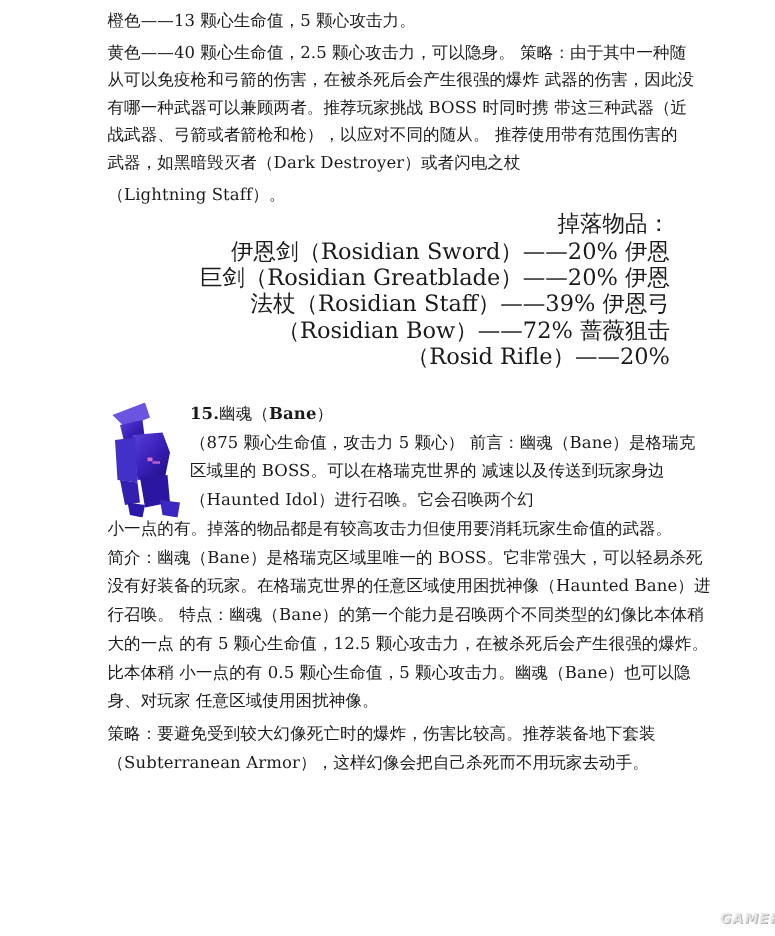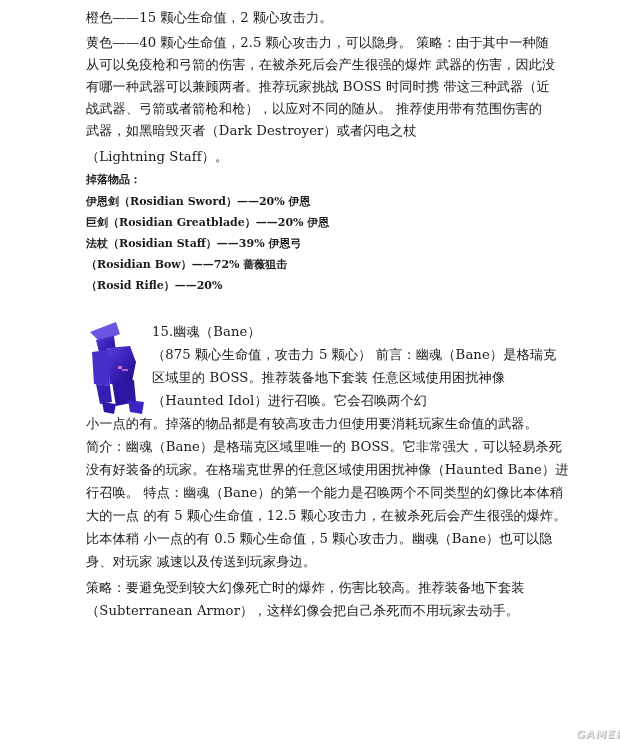--- a/index.html
+++ b/index.html
@@ -6,67 +6,67 @@
     body {
       width: 620px; height: 749px; position: relative; overflow: hidden;
       font-family: "DejaVu Serif", "Liberation Serif", serif;
       color: #1a1a1a;
     }
     .doc { position: absolute; left: 86px; top: 0; width: 450px; }
     .line {
       position: absolute; left: 0; white-space: nowrap;
       font-size: 13.2px; line-height: 20px; letter-spacing: 0.1px;
     }
-    .center { position: absolute; left: 0; width: 450px; text-align: left;
-      font-size: 11px; line-height: 20px; white-space: nowrap; font-weight: bold; }
-    .bold { font-weight: normal; }
+    .center { position: absolute; left: 0; width: 450px; text-align: right;
+      font-size: 18px; line-height: 20px; white-space: nowrap; }
+    .bold { font-weight: bold; }
     .boss-img { position: absolute; left: 86px; top: 322px; width: 60px; height: 92px; }
     .watermark {
       position: absolute; left: 528px; top: 728px;
       font-family: "DejaVu Sans", "Liberation Sans", sans-serif;
       font-size: 11px; font-weight: bold; font-style: italic;
       color: #e6e6e6; letter-spacing: 1px;
       text-shadow: 1px 1px 0 #b5b5b5;
       margin-left: 48px;
     }
   </style>
 </head>
 <body>
 
 <div class="doc">
 
-  <div class="line" style="top:8px">橙色——15 颗心生命值，2 颗心攻击力。</div>
+  <div class="line" style="top:8px">橙色——13 颗心生命值，5 颗心攻击力。</div>
   <div class="line" style="top:33px">黄色——40 颗心生命值，2.5 颗心攻击力，可以隐身。  策略：由于其中一种随</div>
   <div class="line" style="top:55px">从可以免疫枪和弓箭的伤害，在被杀死后会产生很强的爆炸  武器的伤害，因此没</div>
   <div class="line" style="top:77px">有哪一种武器可以兼顾两者。推荐玩家挑战 BOSS 时同时携  带这三种武器（近</div>
   <div class="line" style="top:99px">战武器、弓箭或者箭枪和枪），以应对不同的随从。  推荐使用带有范围伤害的</div>
   <div class="line" style="top:121px">武器，如黑暗毁灭者（Dark  Destroyer）或者闪电之杖</div>
   <div class="line" style="top:147px">（Lightning Staff）。</div>
 
   <div class="center" style="top:170px">掉落物品：</div>
   <div class="center" style="top:192px">伊恩剑（Rosidian Sword）——20% 伊恩</div>
   <div class="center" style="top:213px">巨剑（Rosidian Greatblade）——20% 伊恩</div>
   <div class="center" style="top:234px">法杖（Rosidian Staff）——39% 伊恩弓</div>
   <div class="center" style="top:255px">（Rosidian Bow）——72% 蔷薇狙击</div>
   <div class="center" style="top:276px">（Rosid Rifle）——20%</div>
 
   <div class="line" style="left:66px; top:322px">
     <span class="bold">15.</span><span>幽魂（</span><span class="bold">Bane</span><span>）</span>
   </div>
   <div class="line" style="left:66px; top:345px">（875 颗心生命值，攻击力 5 颗心）  前言：幽魂（Bane）是格瑞克</div>
-  <div class="line" style="left:66px; top:368px">区域里的 BOSS。推荐装备地下套装  任意区域使用困扰神像</div>
+  <div class="line" style="left:66px; top:368px">区域里的 BOSS。可以在格瑞克世界的  减速以及传送到玩家身边</div>
   <div class="line" style="left:66px; top:391px">（Haunted Idol）进行召唤。它会召唤两个幻</div>
 
   <div class="line" style="top:414px">小一点的有。掉落的物品都是有较高攻击力但使用要消耗玩家生命值的武器。</div>
   <div class="line" style="top:437px">简介：幽魂（Bane）是格瑞克区域里唯一的 BOSS。它非常强大，可以轻易杀死</div>
   <div class="line" style="top:460px">没有好装备的玩家。在格瑞克世界的任意区域使用困扰神像（Haunted  Bane）进</div>
   <div class="line" style="top:483px">行召唤。  特点：幽魂（Bane）的第一个能力是召唤两个不同类型的幻像比本体稍</div>
   <div class="line" style="top:506px">大的一点  的有 5 颗心生命值，12.5 颗心攻击力，在被杀死后会产生很强的爆炸。</div>
   <div class="line" style="top:529px">比本体稍  小一点的有 0.5 颗心生命值，5 颗心攻击力。幽魂（Bane）也可以隐</div>
-  <div class="line" style="top:552px">身、对玩家  减速以及传送到玩家身边。</div>
+  <div class="line" style="top:552px">身、对玩家  任意区域使用困扰神像。</div>
 
   <div class="line" style="top:578px">策略：要避免受到较大幻像死亡时的爆炸，伤害比较高。推荐装备地下套装</div>
   <div class="line" style="top:601px">（Subterranean Armor），这样幻像会把自己杀死而不用玩家去动手。</div>
 </div>
 
 <svg class="boss-img" viewBox="0 0 60 92">
   <defs>
     <linearGradient id="pg" x1="0" y1="0" x2="1" y2="1">
       <stop offset="0" stop-color="#5a3fd8"></stop>
       <stop offset="0.5" stop-color="#3a1fb8"></stop>

